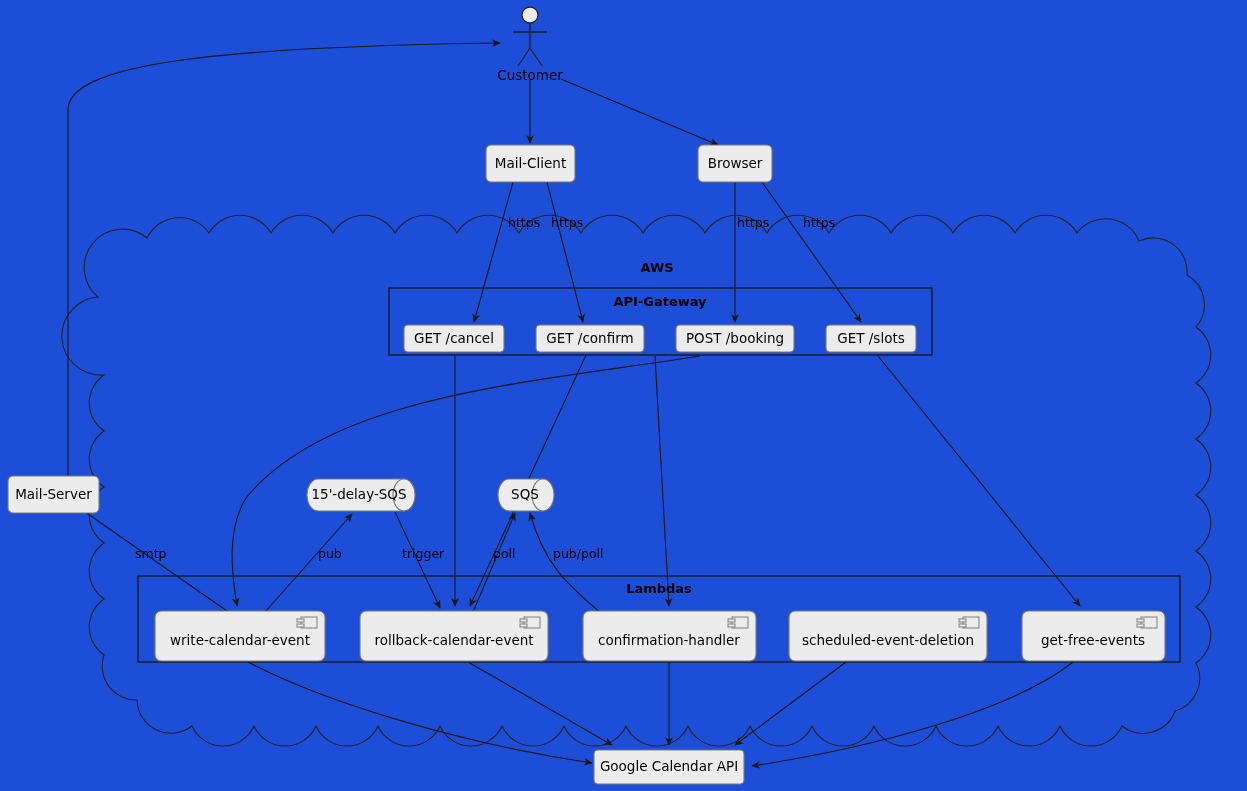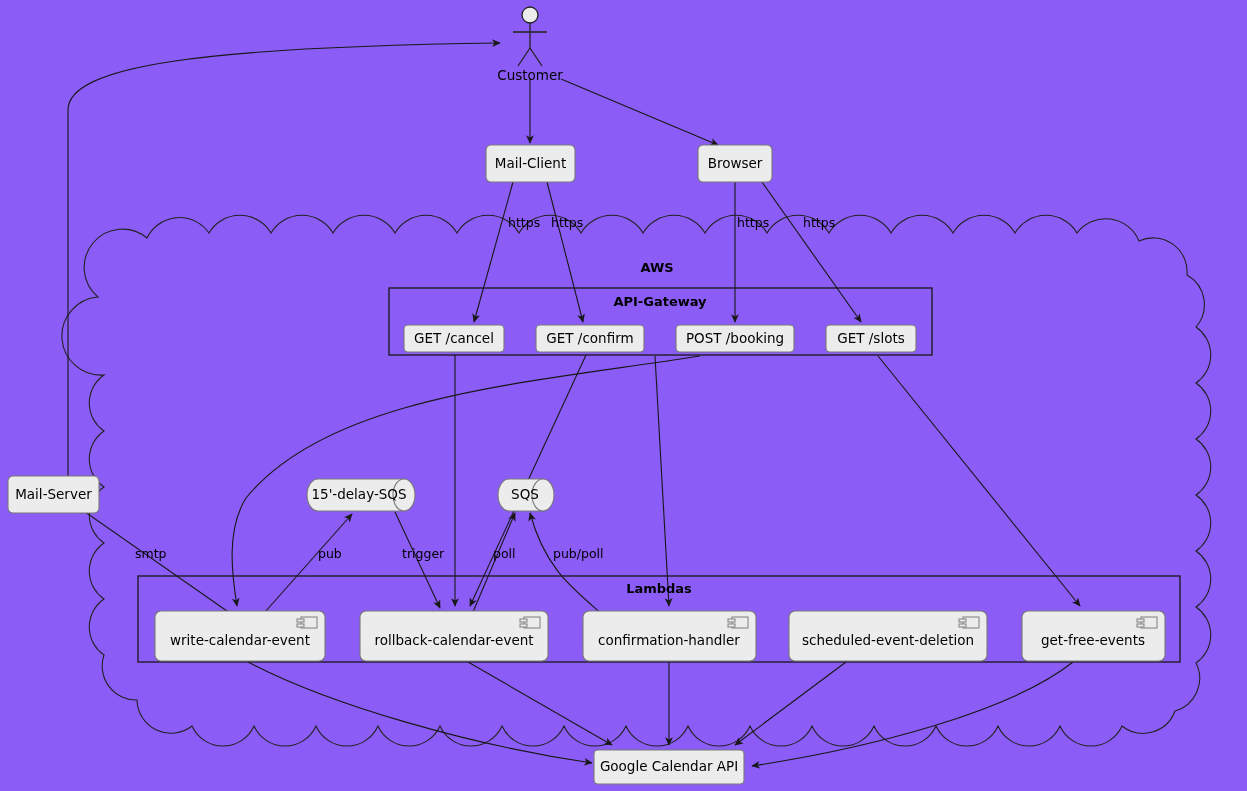--- a/index.html
+++ b/index.html
@@ -9,21 +9,21 @@
     background: #ffffff;
   }
   body {
     font-family: "DejaVu Sans", sans-serif;
   }
   #diagram-root {
     position: relative;
     width: 1247px;
     height: 791px;
     overflow: hidden;
-    background: #8b5cf6;
+    background: #1d4ed8;
   }
   svg.layer {
     position: absolute;
     left: 0;
     top: 0;
     width: 1247px;
     height: 791px;
   }
   .edge {
     fill: none;

